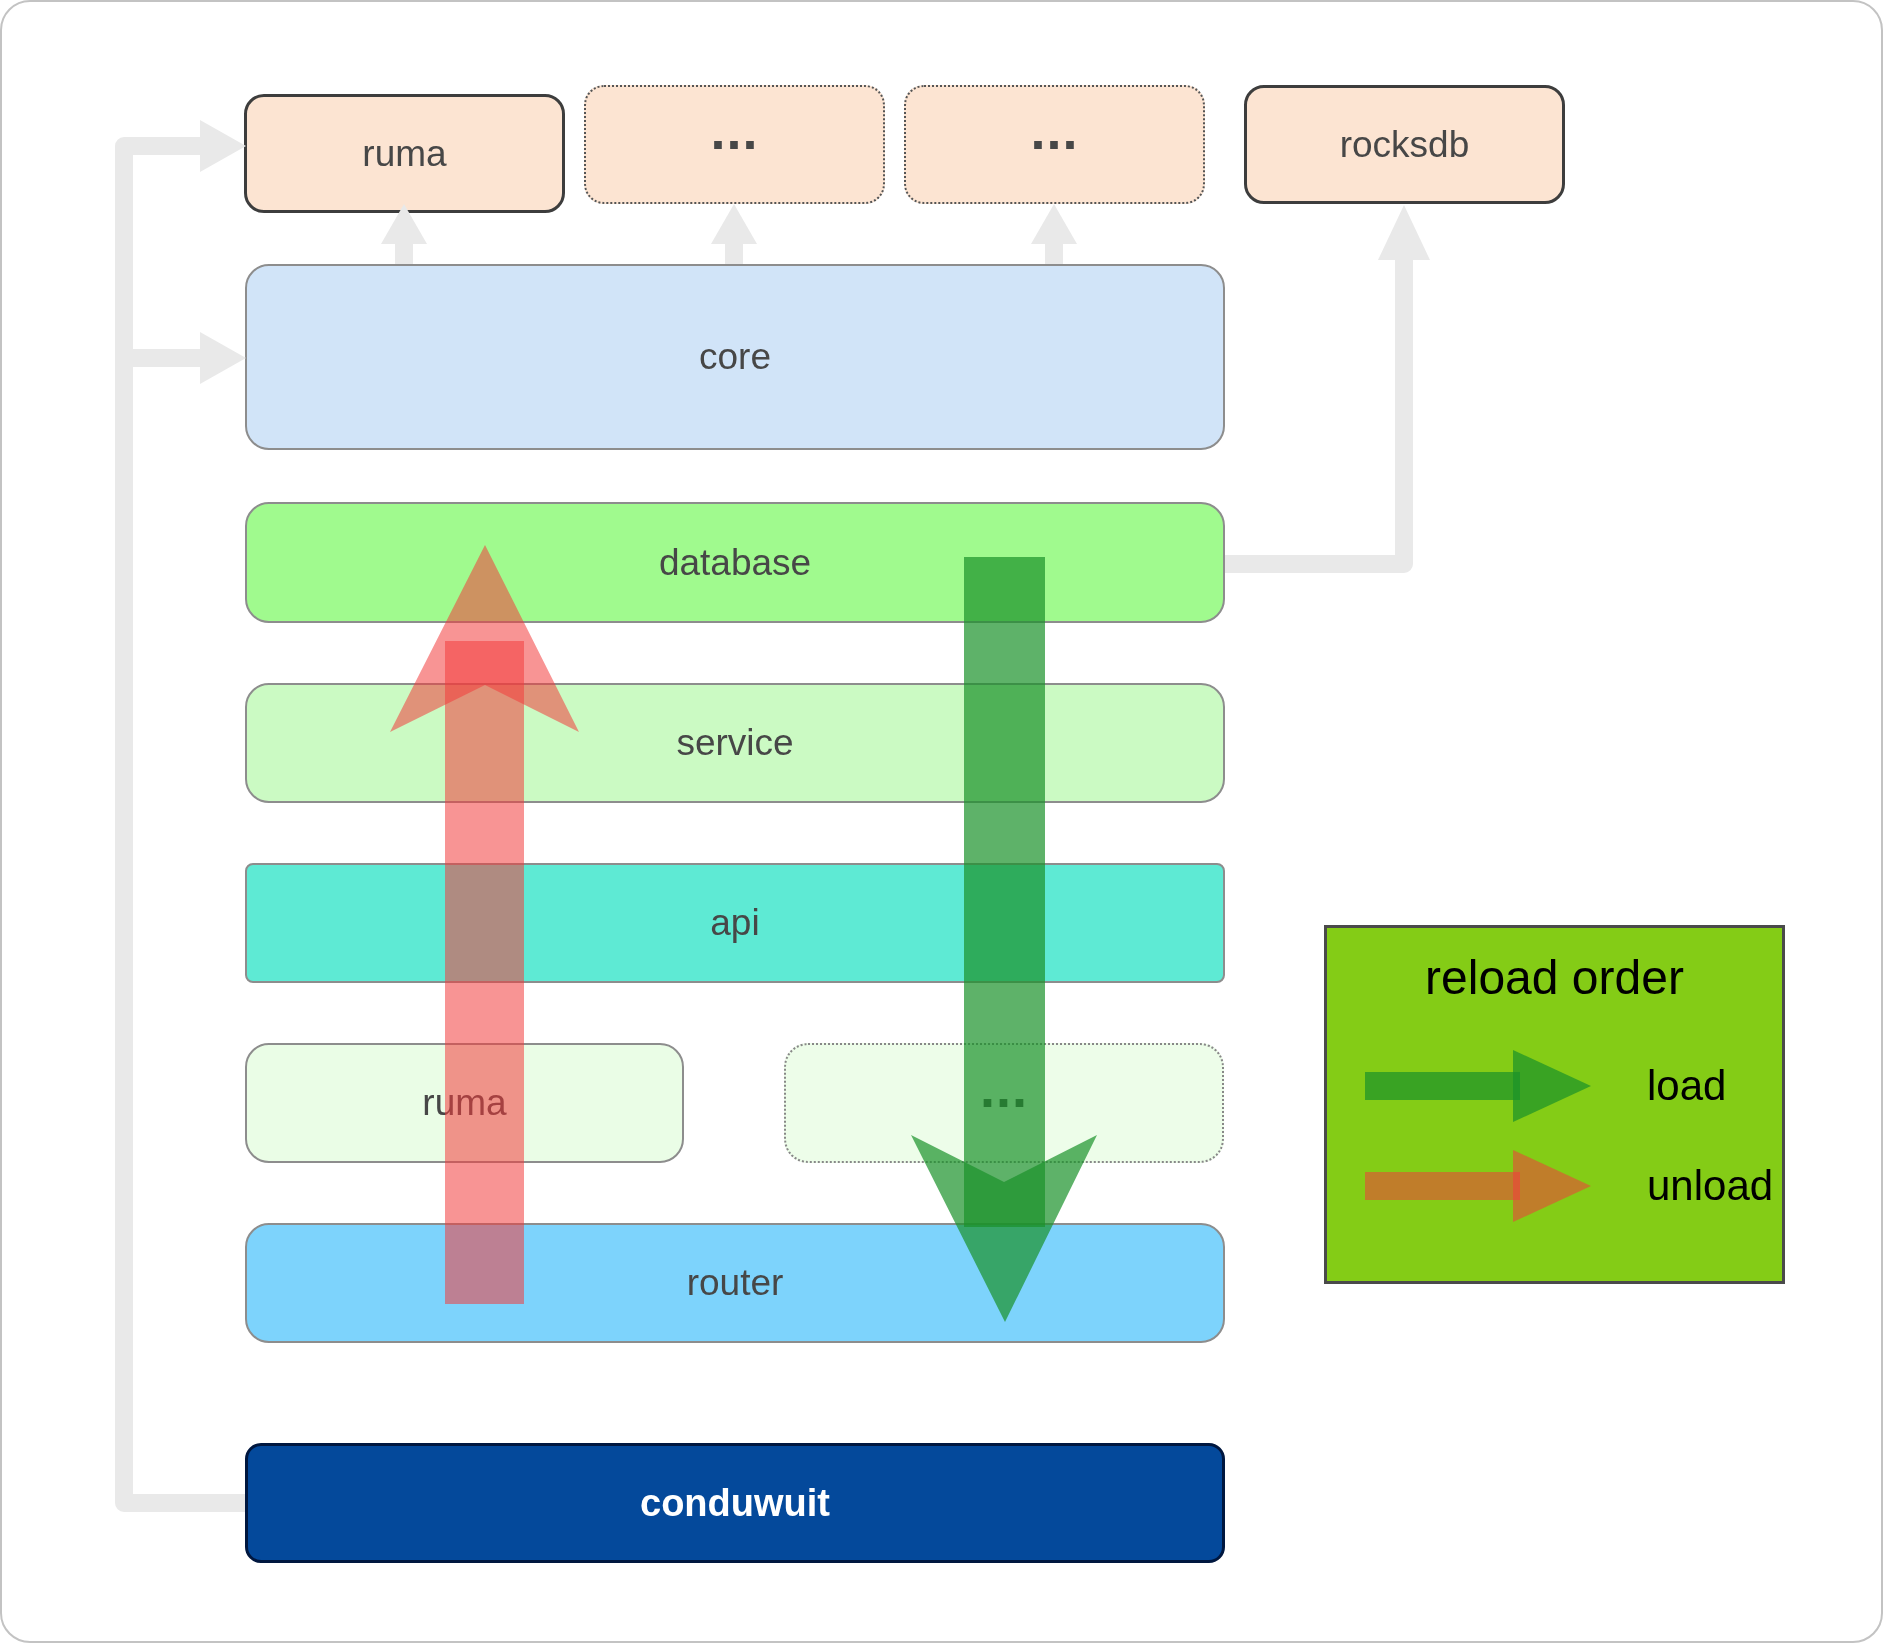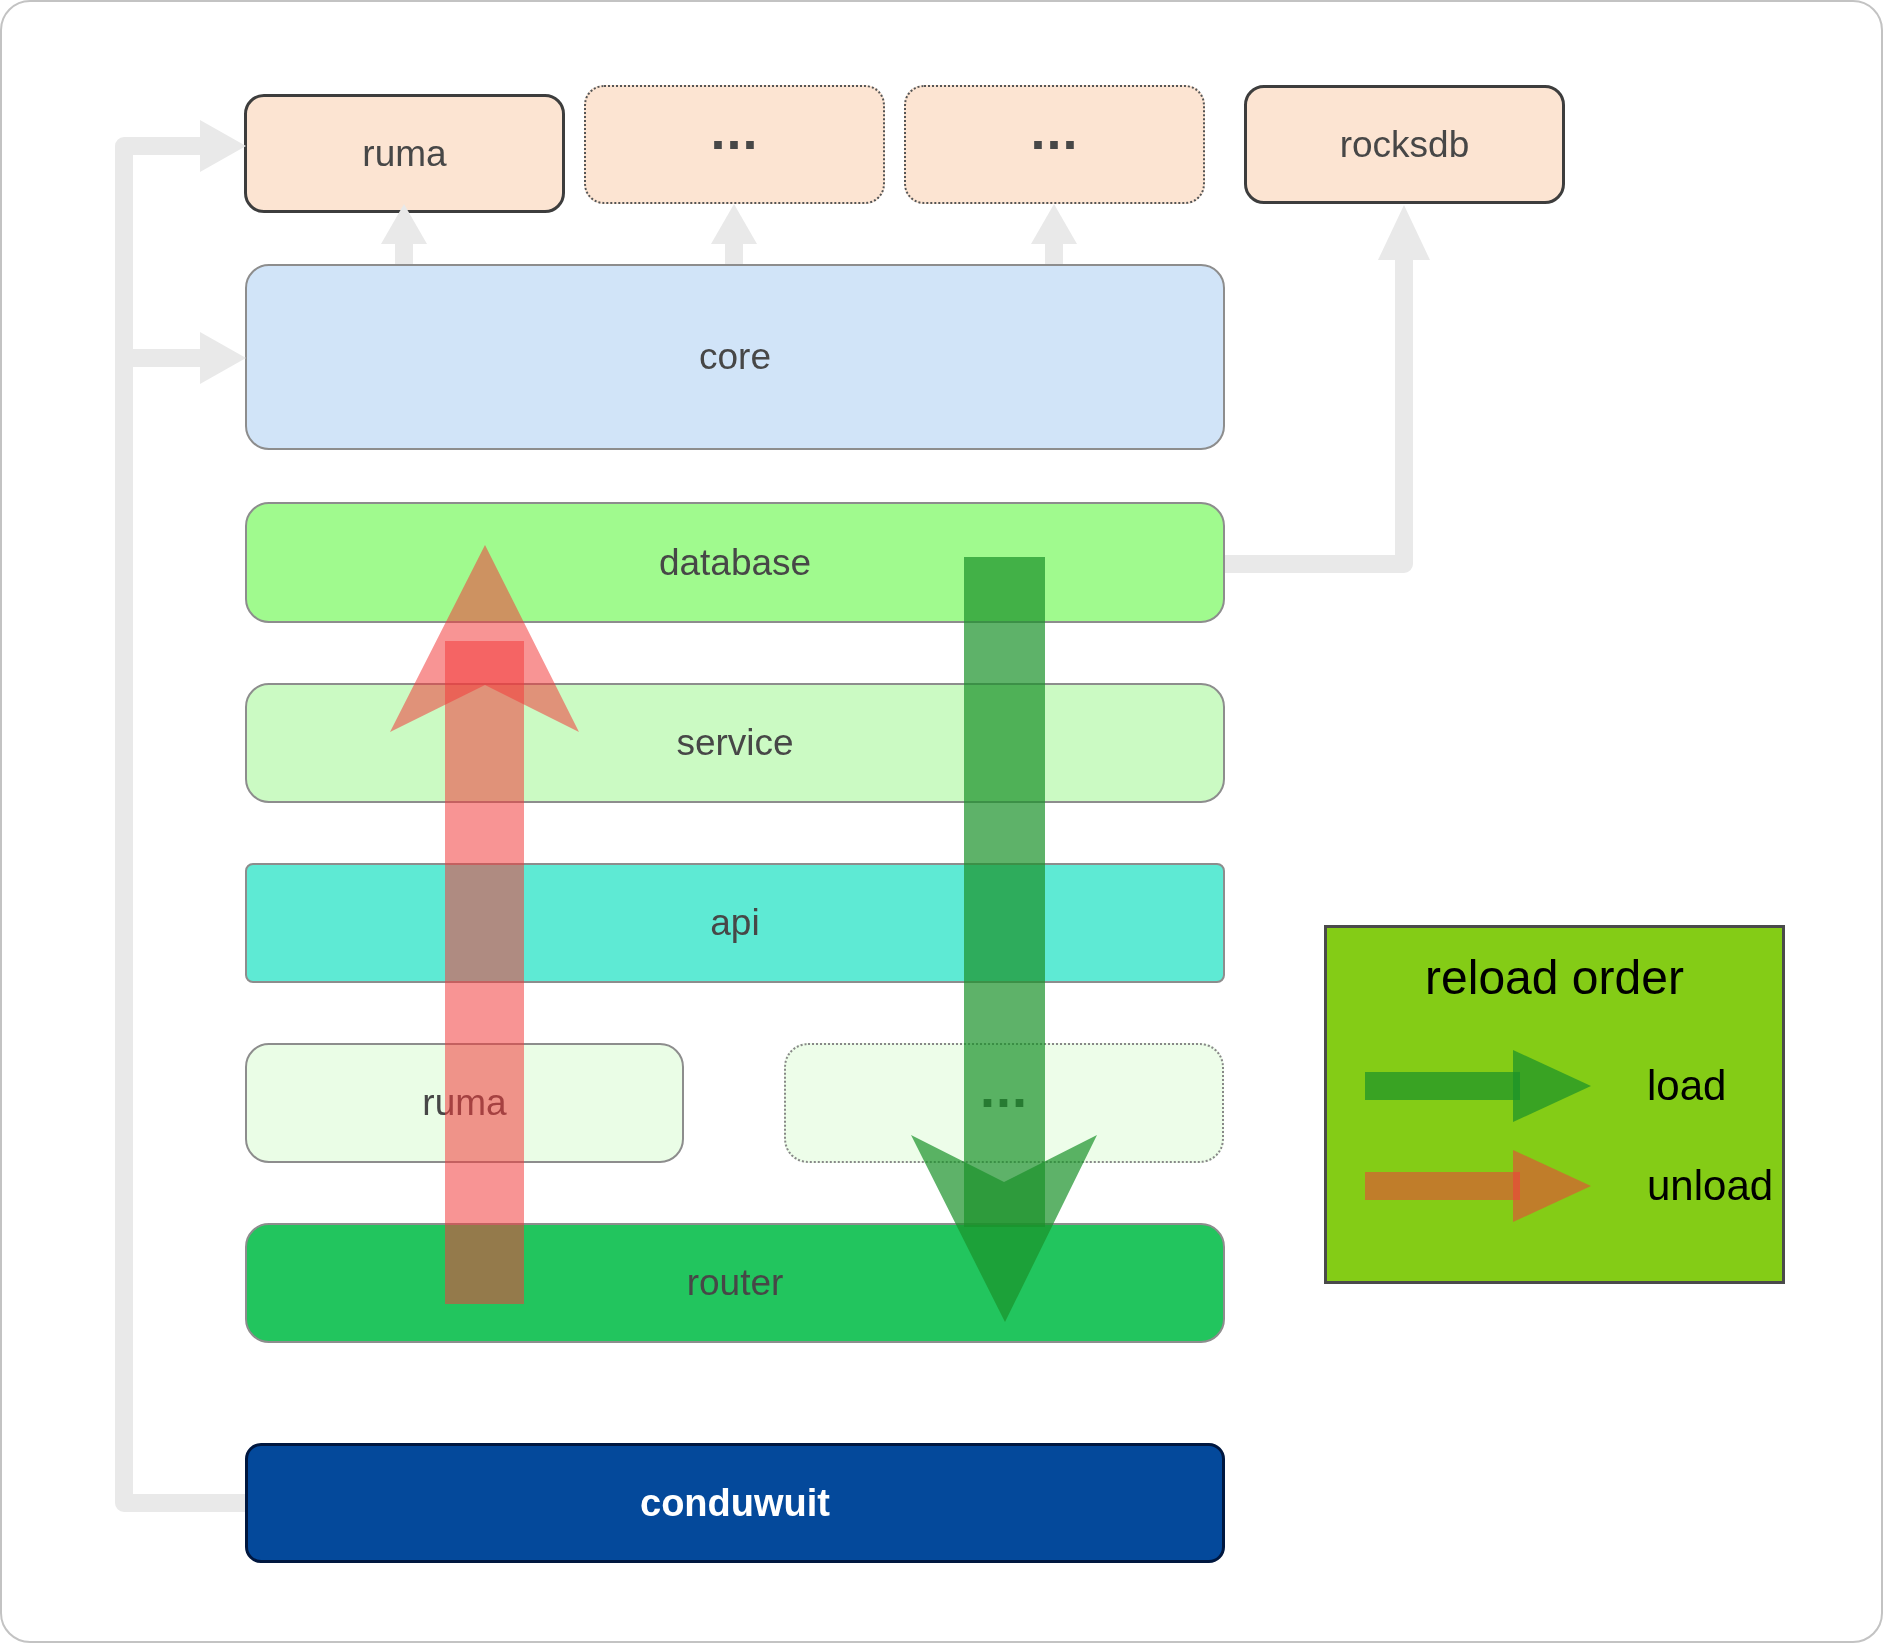--- a/index.html
+++ b/index.html
@@ -15,21 +15,21 @@
   .b-ruma     {left:242px;top:92px;width:321px;height:119px;background:#fce4d2;border:3px solid #3d3d3d;border-radius:20px;}
   .b-etop1    {left:582px;top:83px;width:301px;height:119px;background:#fce4d2;border:2px dotted #555;border-radius:20px;}
   .b-etop2    {left:902px;top:83px;width:301px;height:119px;background:#fce4d2;border:2px dotted #555;border-radius:20px;}
   .b-rocksdb  {left:1242px;top:83px;width:321px;height:119px;background:#fce4d2;border:3px solid #3d3d3d;border-radius:20px;}
   .b-core     {left:243px;top:262px;width:980px;height:186px;background:#d1e4f8;border:2px solid #8d8d8d;border-radius:24px;align-items:center;}
   .b-database {left:243px;top:500px;width:980px;height:121px;background:#a0fa8e;border:2px solid #8d8d8d;border-radius:24px;}
   .b-service  {left:243px;top:681px;width:980px;height:120px;background:#cbfac3;border:2px solid #8d8d8d;border-radius:24px;}
   .b-api      {left:243px;top:861px;width:980px;height:120px;background:#5eead4;border:2px solid #8d8d8d;border-radius:8px;}
   .b-admin    {left:243px;top:1041px;width:439px;height:120px;background:#eafde6;border:2px solid #8d8d8d;border-radius:24px;}
   .b-emid     {left:782px;top:1041px;width:440px;height:120px;background:#edfde9;border:2px dotted #888;border-radius:24px;}
-  .b-router   {left:243px;top:1221px;width:980px;height:120px;background:#22c55e;border:2px solid #8d8d8d;border-radius:24px;}
+  .b-router   {left:243px;top:1221px;width:980px;height:120px;background:#7dd3fc;border:2px solid #8d8d8d;border-radius:24px;}
   .b-conduwuit{left:243px;top:1441px;width:980px;height:120px;background:#04499b;border:3px solid #00173f;border-radius:16px;}
   .b-conduwuit span{color:#ffffff;font-weight:bold;font-size:38px;}
   .dots{font-size:54px;font-weight:bold;letter-spacing:1px;transform:translateY(-0.28em);}
   .overlay{position:absolute;left:0;top:0;z-index:5;pointer-events:none;}
   .legend{
     position:absolute;left:1322px;top:923px;width:461px;height:359px;
     background:#84cc16;border:3px solid #4a4a4a;box-sizing:border-box;z-index:1;
   }
   .legend-title{position:absolute;top:22px;left:0;width:100%;text-align:center;color:#000;font-size:48px;}
   .legend-row{position:absolute;left:38px;display:flex;align-items:center;height:80px;}

